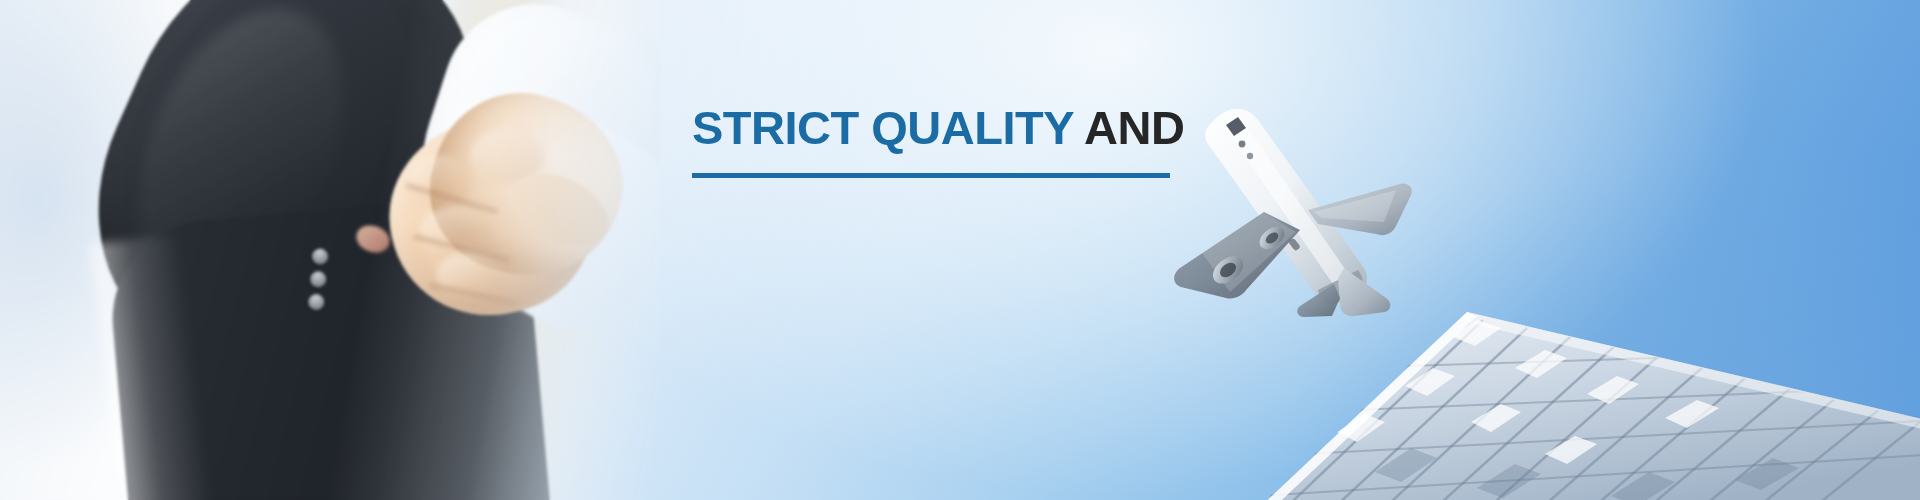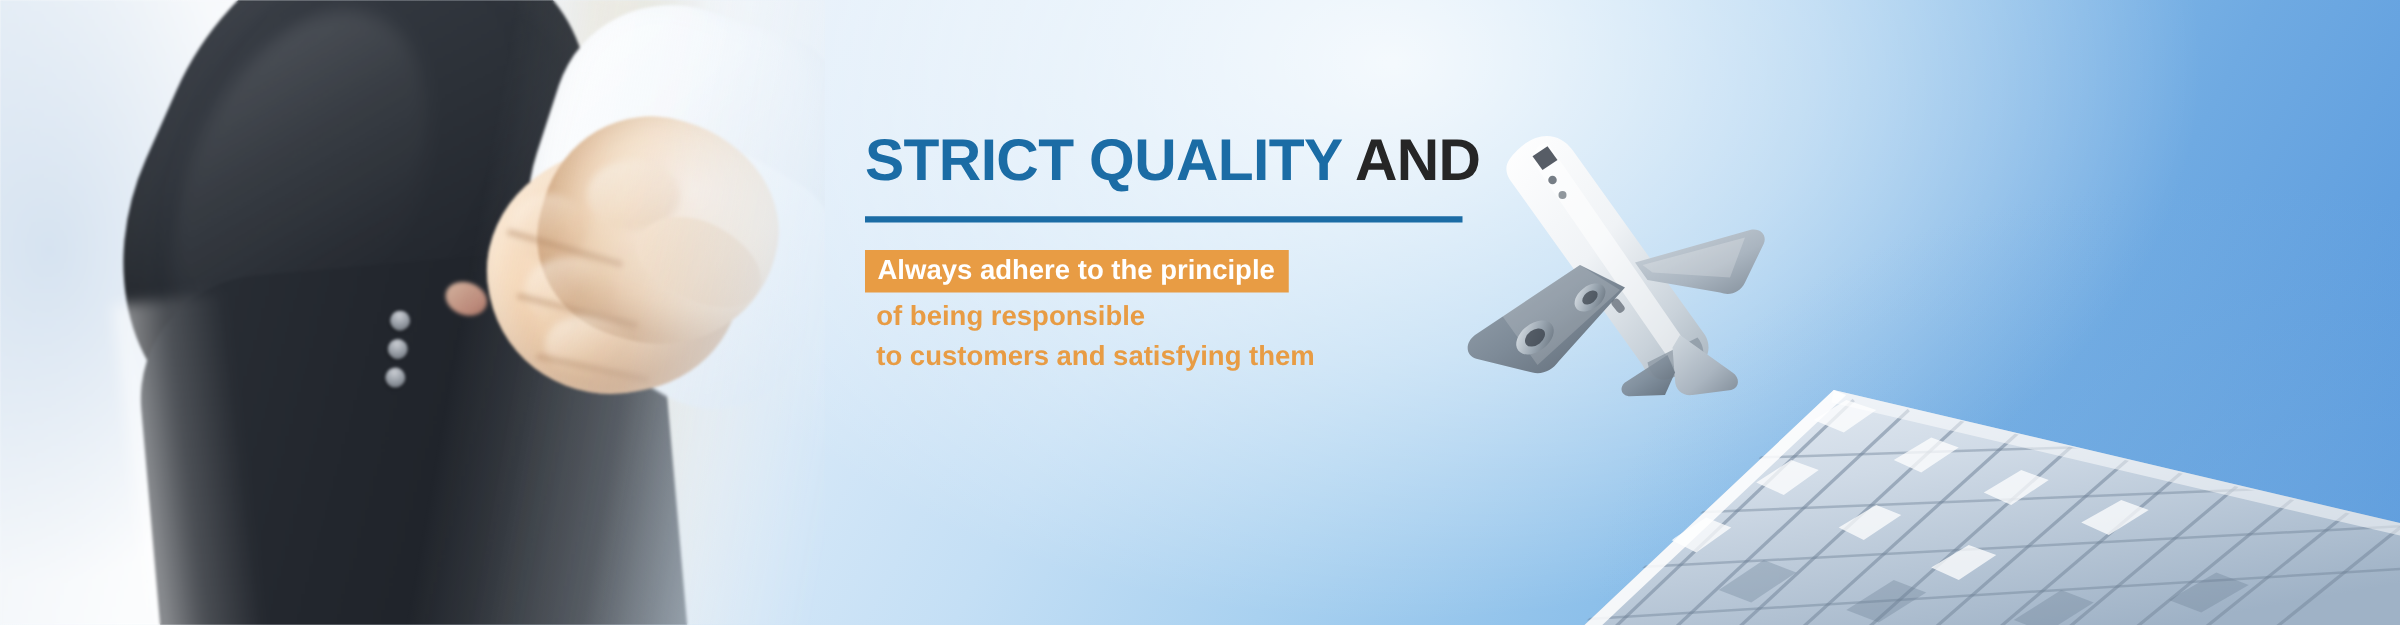--- a/index.html
+++ b/index.html
@@ -396,21 +396,16 @@
     </svg>
   </div>
 
   <div class="copy">
 
     <h1 class="headline"><span class="hl-blue">STRICT QUALITY</span><span class="hl-dark"> AND</span></h1>
 
 
     <div class="rule"></div>
 
-    <div class="tagline">
-      <div><span class="tag-hl">Always adhere to the principle</span></div>
-      <div class="tag-line">of being responsible</div>
-      <div class="tag-line">to customers and satisfying them</div>
-    </div>
 
   </div>
 
 </div>
 
 </body></html>

